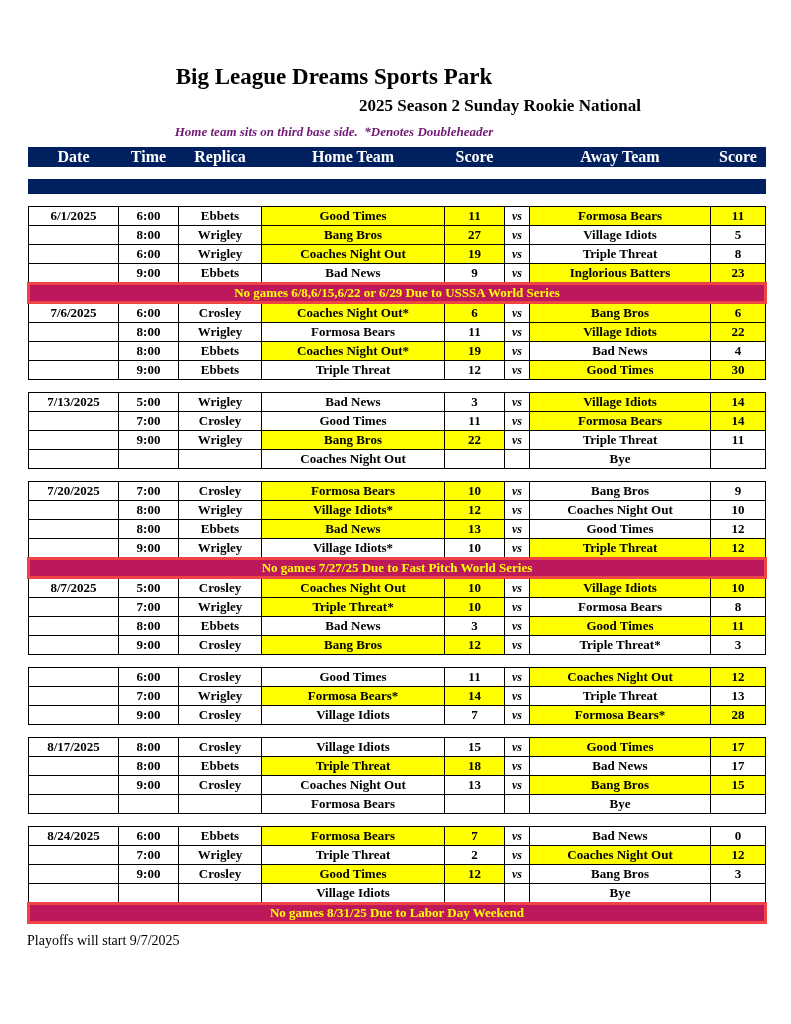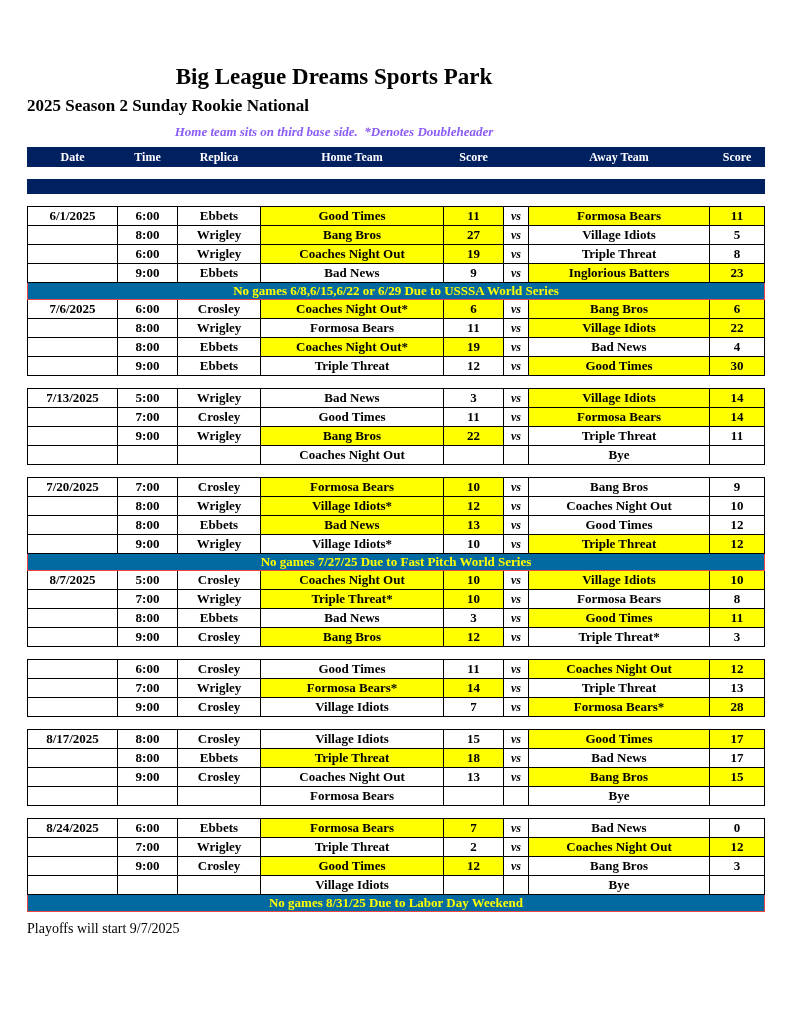--- a/index.html
+++ b/index.html
@@ -17,43 +17,43 @@
     padding: 64px 27px 0 27px;
   }
   .title {
     text-align: center;
     font-size: 23px;
     font-weight: bold;
     margin: 0 0 6px 0;
     color: #000;
   }
   .subtitle {
-    text-align: left;
+    text-align: right;
     font-size: 17px;
     font-weight: bold;
     margin: 0 0 8px 0;
     color: #000;
   }
   .note {
     text-align: center;
     font-size: 13px;
     font-weight: bold;
     font-style: italic;
     margin: 0 0 7px 0;
-    color: #8b5cf6;
+    color: #701a75;
   }
   table.schedule {
     border-collapse: collapse;
     table-layout: fixed;
     width: 737px;
   }
   table.schedule th {
     background: #002060;
     color: #ffffff;
-    font-size: 12px;
+    font-size: 16px;
     font-weight: bold;
     height: 18px;
     padding: 0;
     border: 1px solid #002060;
     text-align: center;
     white-space: nowrap;
     overflow: hidden;
   }
   table.schedule td {
     font-size: 13px;
@@ -71,27 +71,27 @@
   }
   tr.game-row td.c-vs {
     font-style: italic;
     font-size: 12px;
   }
   td.win {
     background: #ffff00;
     color: #ff0000;
   }
   tr.banner-row td {
-    background: #0369a1;
+    background: #be185d;
     color: #ffff00;
     font-weight: bold;
     font-size: 13px;
     height: 16px;
     line-height: 16px;
-    border: 1px solid #ef4444;
+    border: 3px solid #ef4444;
   }
   tr.navy-row td {
     background: #002060;
     height: 13px;
     line-height: 13px;
     border: 1px solid #002060;
   }
   tr.spacer-row td {
     height: 12px;
     line-height: 12px;

